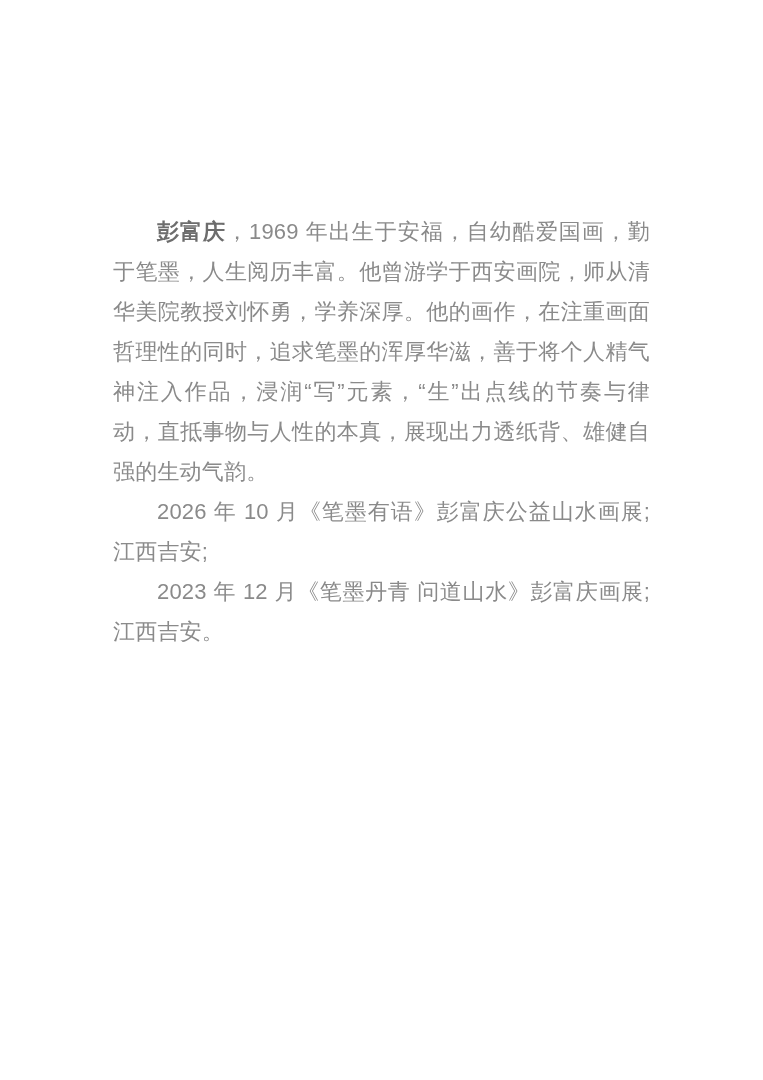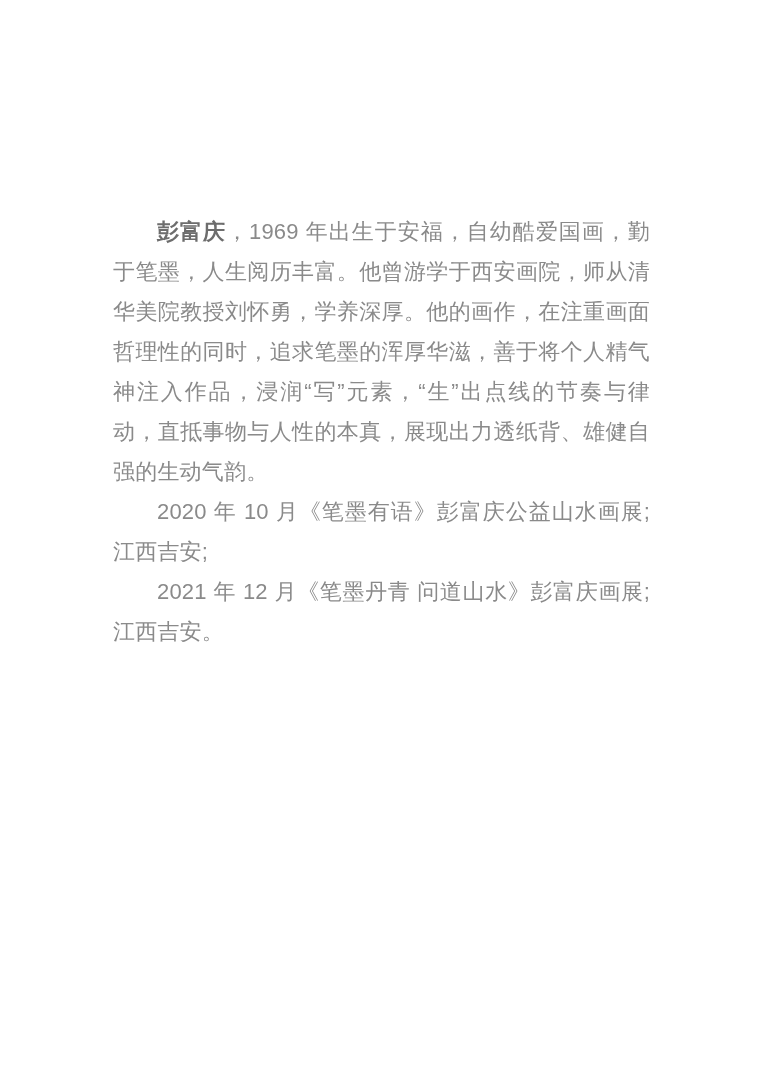--- a/index.html
+++ b/index.html
@@ -36,18 +36,18 @@
   }
 </style>
 </head>
 <body>
 
 <div class="page">
 
   <p class="para"><strong class="artist-name">彭富庆</strong><span>，1969 年出生于安福，自幼酷爱国画，勤于笔墨，人生阅历丰富。他曾游学于西安画院，师从清华美院教授刘怀勇，学养深厚。他的画作，在注重画面哲理性的同时，追求笔墨的浑厚华滋，善于将个人精气神注入作品，浸润“写”元素，“生”出点线的节奏与律动，直抵事物与人性的本真，展现出力透纸背、雄健自强的生动气韵。</span></p>
 
 
-  <p class="para">2020 年 10 月《笔墨有语》彭富庆公益山水画展;江西吉安;</p>
+  <p class="para">2026 年 10 月《笔墨有语》彭富庆公益山水画展;江西吉安;</p>
 
 
-  <p class="para">2021 年 12 月《笔墨丹青 问道山水》彭富庆画展;江西吉安。</p>
+  <p class="para">2023 年 12 月《笔墨丹青 问道山水》彭富庆画展;江西吉安。</p>
 
 </div>
 
 </body></html>

